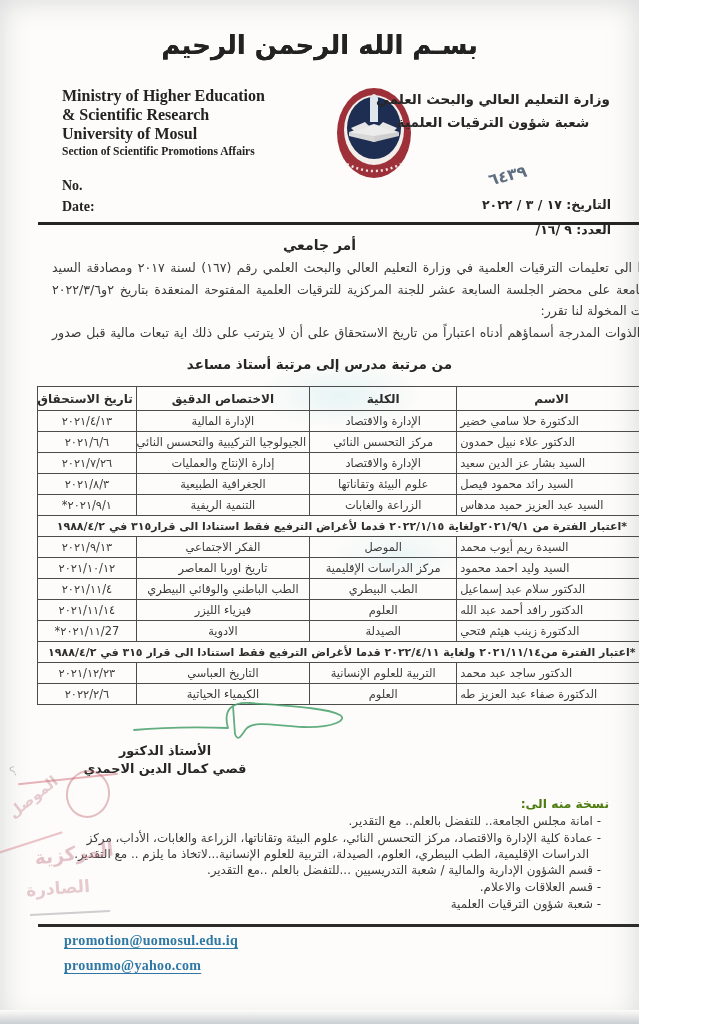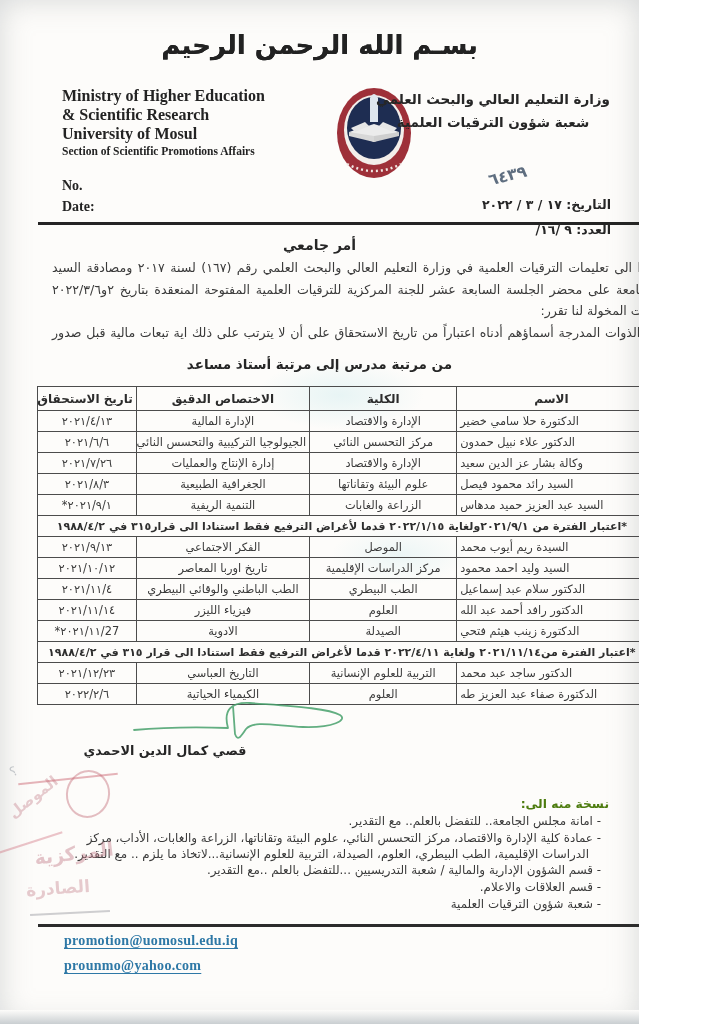--- a/index.html
+++ b/index.html
@@ -177,21 +177,21 @@
         </tr>
         <tr>
           <td>٢)</td>
           <td class="name">الدكتور علاء نبيل حمدون</td>
           <td>مركز التحسس النائي</td>
           <td>الجيولوجيا التركيبية والتحسس النائي</td>
           <td class="date">٢٠٢١/٦/٦</td>
         </tr>
         <tr>
           <td>٣)</td>
-          <td class="name">وكالة بشار عز الدين سعيد</td>
+          <td class="name">السيد بشار عز الدين سعيد</td>
           <td>الإدارة والاقتصاد</td>
           <td>إدارة الإنتاج والعمليات</td>
           <td class="date">٢٠٢١/٧/٢٦</td>
         </tr>
         <tr>
           <td>٤)</td>
           <td class="name">السيد رائد محمود فيصل</td>
           <td>علوم البيئة وتقاناتها</td>
           <td>الجغرافية الطبيعية</td>
           <td class="date">٢٠٢١/٨/٣</td>
@@ -263,20 +263,21 @@
       </tbody>
     </table>
   </div>
 
   <div class="sig-svg">
     <svg width="230" height="48" viewBox="0 0 230 48">
       <path d="M6 32 C 40 29, 70 29, 100 30 M100 30 C 95 12, 103 4, 122 5 C 160 8, 200 10, 212 17 C 220 22, 205 30, 175 29 C 148 28, 126 22, 118 31 C 113 38, 110 44, 107 36 L 105 8" stroke="#46a06b" stroke-width="1.8" fill="none" opacity="0.85" stroke-linecap="round"></path>
     </svg>
   </div>
   <div class="sig-block">
+    <div>الأستاذ الدكتور</div>
     <div>قصي كمال الدين الاحمدي</div>
   </div>
 
   <div class="dist-title">نسخة منه الى:</div>
   <div class="dist-list">
     <div class="dist-item">- امانة مجلس الجامعة.. للتفضل بالعلم.. مع التقدير.</div>
     <div class="dist-item">- عمادة كلية الإدارة والاقتصاد، مركز التحسس النائي، علوم البيئة وتقاناتها، الزراعة والغابات، الأداب، مركز الدراسات الإقليمية، الطب البيطري، العلوم، الصيدلة، التربية للعلوم الإنسانية...لاتخاذ ما يلزم .. مع التقدير.</div>
     <div class="dist-item">- قسم الشؤون الإدارية والمالية / شعبة التدريسيين ...للتفضل بالعلم ..مع التقدير.</div>
     <div class="dist-item">- قسم العلاقات والاعلام.</div>
     <div class="dist-item">- شعبة شؤون الترقيات العلمية</div>

